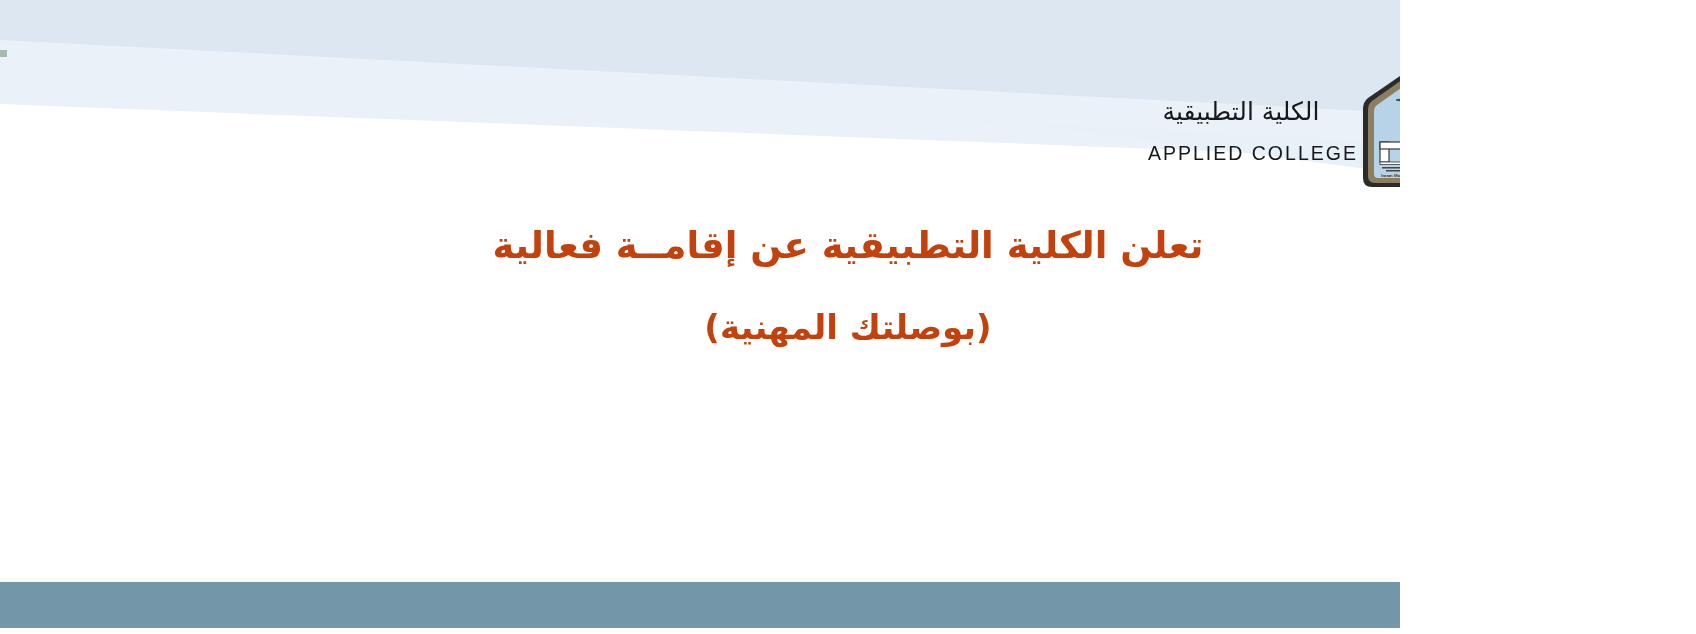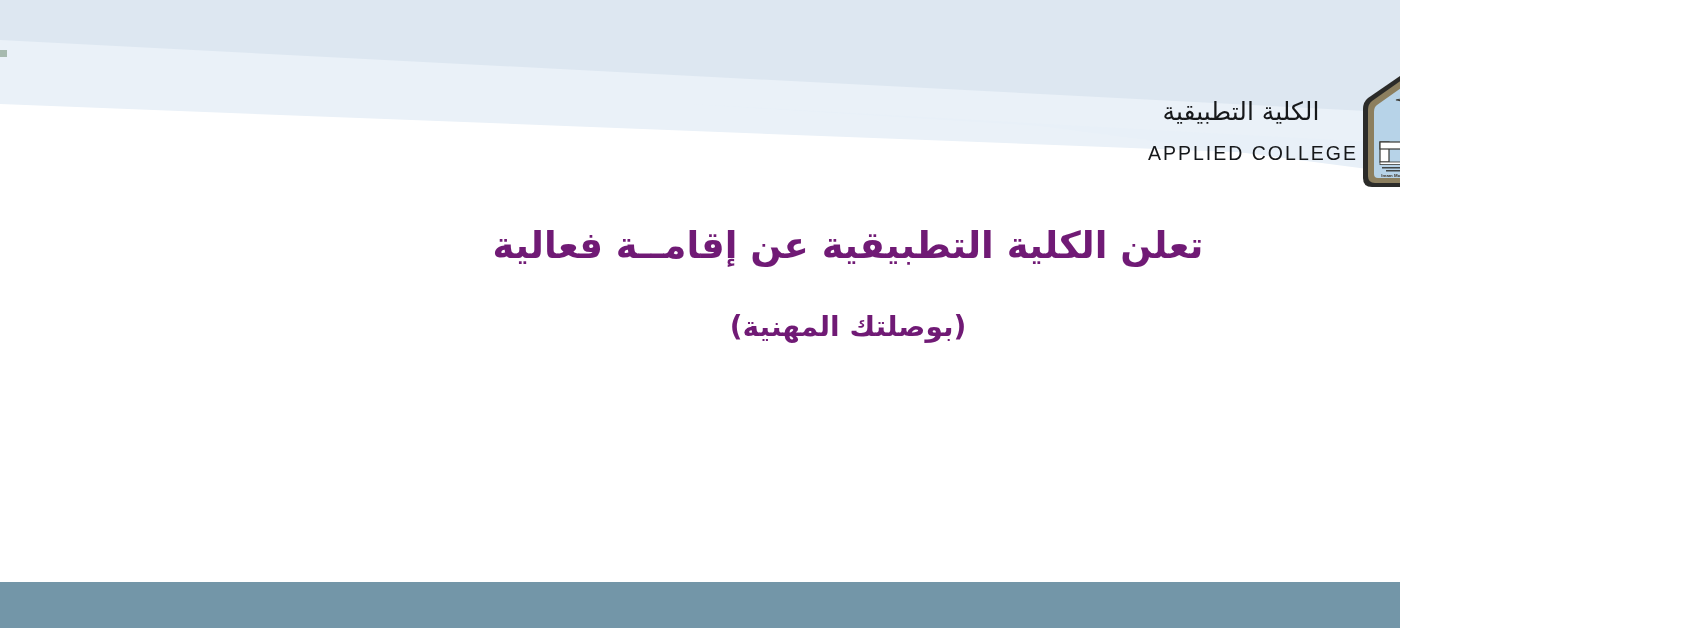--- a/index.html
+++ b/index.html
@@ -89,30 +89,30 @@
     position: absolute;
     left: 0;
     top: 216px;
     width: 1696px;
     text-align: center;
     direction: rtl;
   }
   .headline .line {
     font-family: "DejaVu Sans", "Liberation Sans", sans-serif;
     font-weight: bold;
-    color: #701a75;
+    color: #c2410c;
     white-space: nowrap;
   }
   .headline .line1 {
     font-size: 37px;
     line-height: 60px;
     letter-spacing: 1px;
   }
   .headline .line2 {
-    font-size: 28px;
+    font-size: 34px;
     line-height: 58px;
     margin-top: 22px;
     letter-spacing: 1px;
   }
 
   
   .footer-bar {
     position: absolute;
     left: 0;
     top: 582px;

